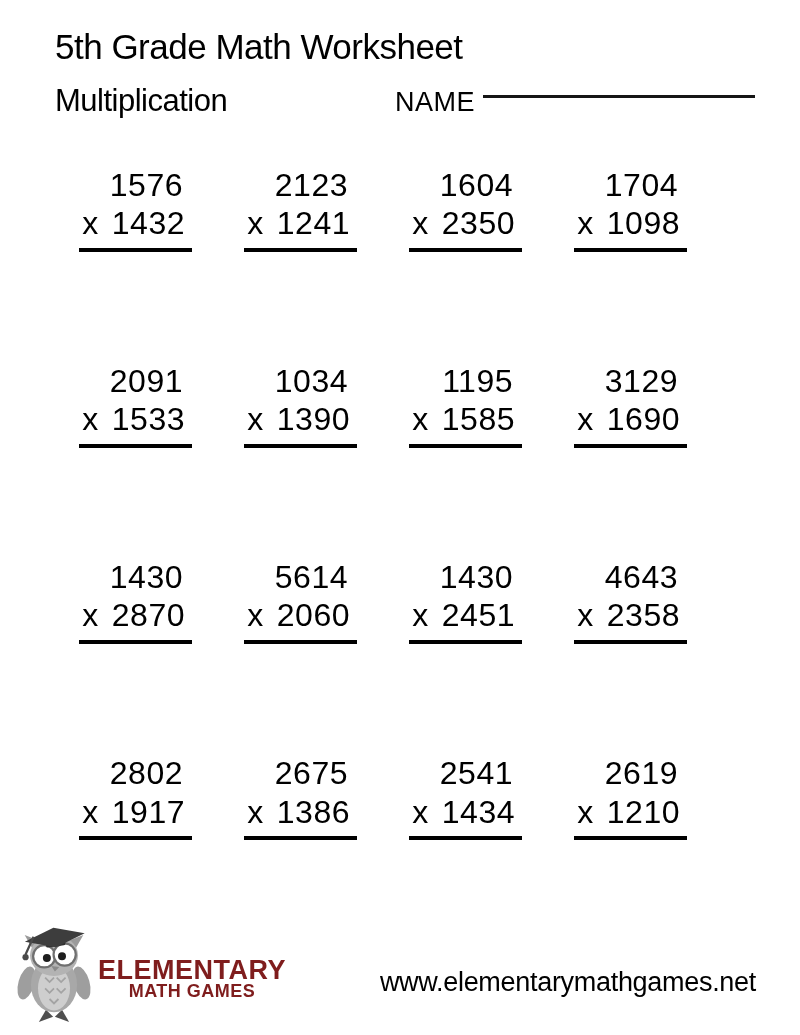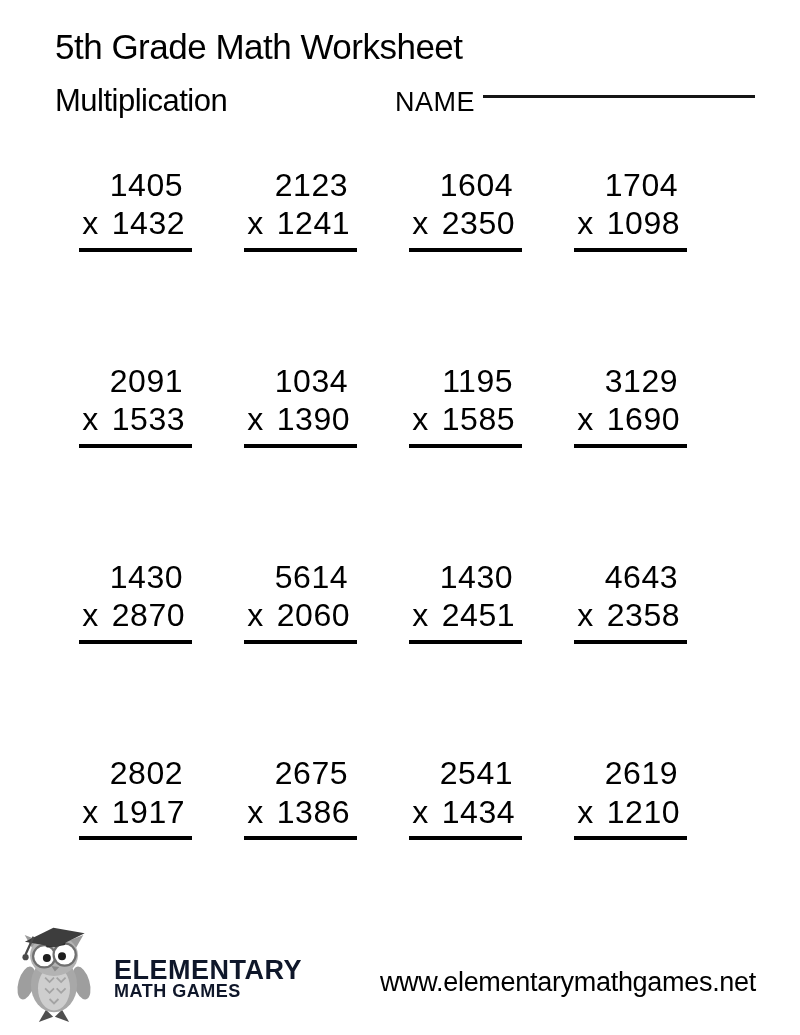--- a/index.html
+++ b/index.html
@@ -74,25 +74,26 @@
   }
   .footer-logo {
     position: absolute;
     left: 14px;
     bottom: 10px;
     display: flex;
     align-items: center;
   }
   .owl { width: 80px; height: 100px; }
   .logo-text {
-    margin-left: 20px;
+    margin-left: 4px;
     font-weight: bold;
-    color: #0f172a;
+    color: #7f1d1d;
     line-height: 0.98;
     transform: translateY(4px);
+    text-align: center;
   }
   .logo-line1 { font-size: 27px; letter-spacing: 0.5px; }
   .logo-line2 { font-size: 18px; letter-spacing: 0.5px; }
   .site-url {
     position: absolute;
     right: 44px;
     bottom: 37px;
     font-size: 27px;
     letter-spacing: -0.3px;
   }
@@ -107,21 +108,21 @@
   <div class="subrow">
     <div class="subtitle">Multiplication</div>
     <div class="name-group">
       <span class="name-label">NAME</span>
       <span class="name-line"></span>
     </div>
   </div>
 
   <div class="problems">
       <div class="problem">
-        <div class="ptop">1405</div>
+        <div class="ptop">1576</div>
         <div class="pbottom">
           <span>x</span>
           <span>1432</span>
         </div>
       </div>
       <div class="problem">
         <div class="ptop">2123</div>
         <div class="pbottom">
           <span>x</span>
           <span>1241</span>

